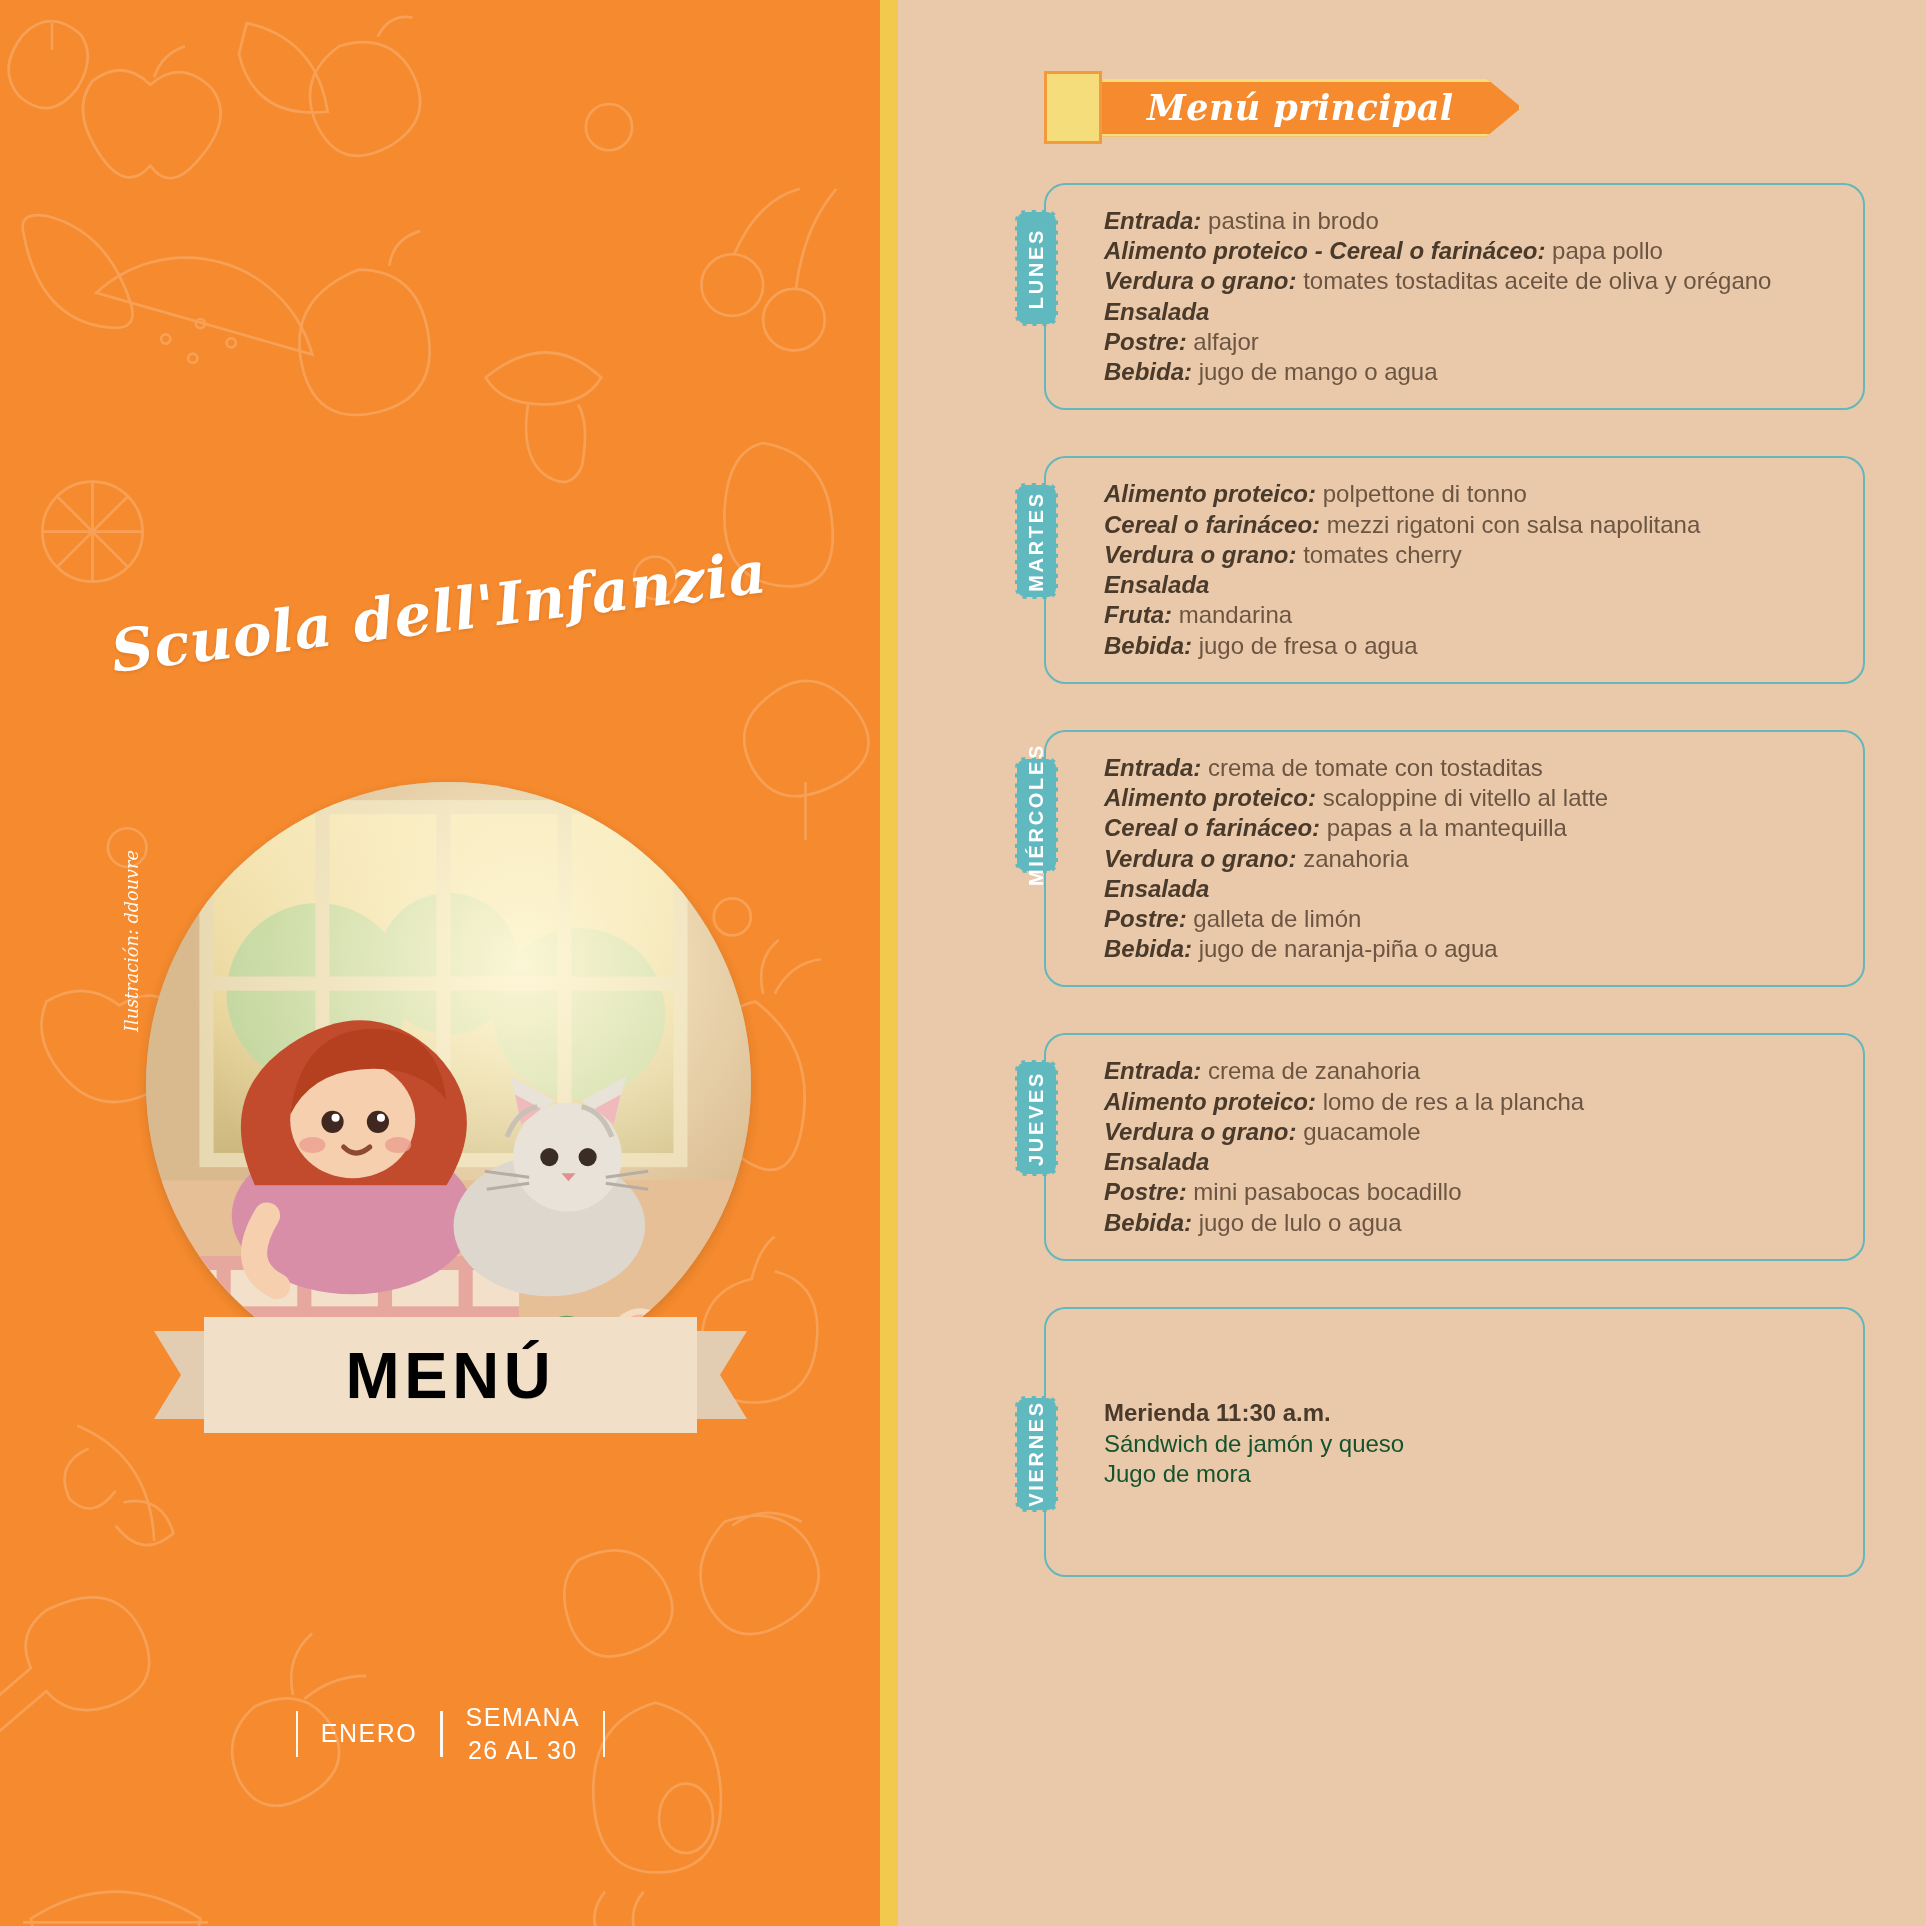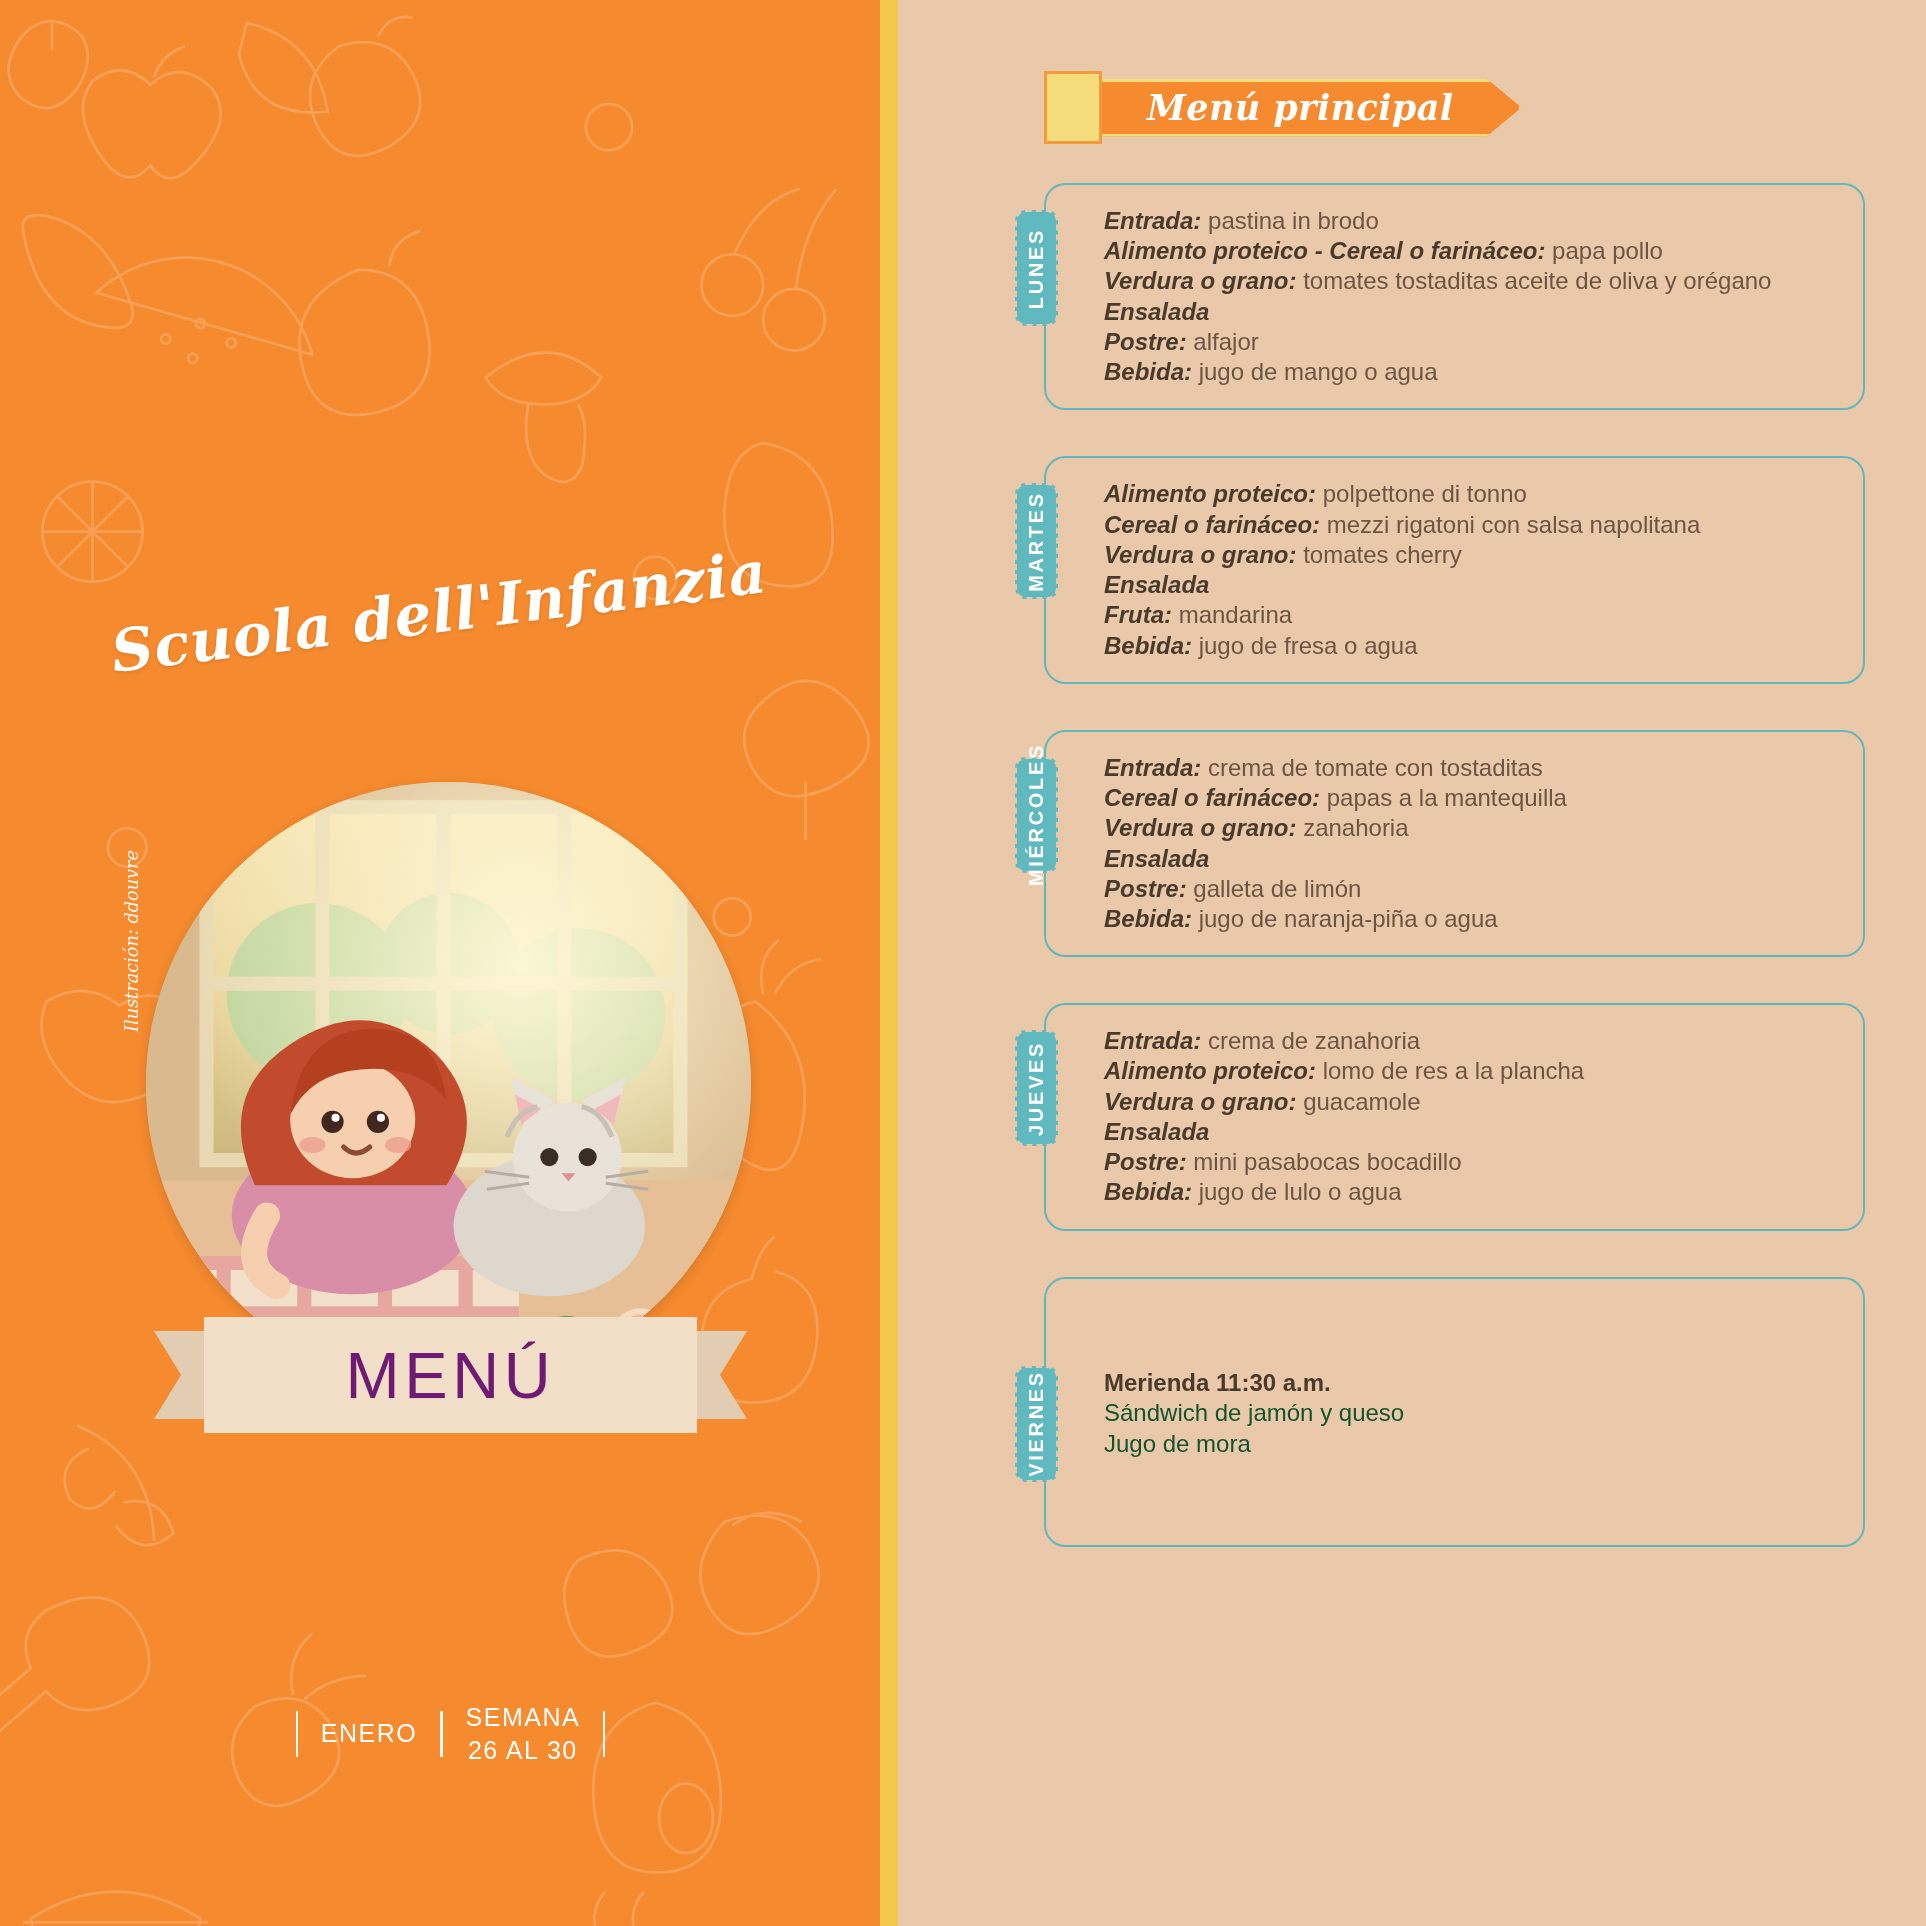--- a/index.html
+++ b/index.html
@@ -103,23 +103,23 @@
     width: 65px; height: 88px;
     background: #e2cdb3;
   }
   .ribbon .tail-l { left: 0;  clip-path: polygon(0 0, 100% 0, 100% 100%, 0 100%, 27px 50%); }
   .ribbon .tail-r { right: 0; clip-path: polygon(0 0, 100% 0, calc(100% - 27px) 50%, 100% 100%, 0 100%); }
   .ribbon .label {
     position: absolute;
     left: 50px; top: 0;
     width: 493px; height: 116px;
     display: flex; align-items: center; justify-content: center;
-    color: #701a75;
+    color: #000000;
     font-size: 65px;
-    font-weight: normal;
+    font-weight: bold;
     letter-spacing: 4.6px;
     text-shadow: 0 1.2px 0 rgba(0,0,0,0.05);
   }
 
   .footer {
     position: absolute;
     left: 181px;
     top: 1695px;
     width: 539px;
     height: 77px;
@@ -481,20 +481,21 @@
             <div class="line"><b>Bebida:</b><span> jugo de fresa o agua</span></div>
           </div>
         </div>
 
         <div class="day-block">
           <div class="day-tab">
               <span>MIÉRCOLES</span>
             </div>
           <div class="day-card tall-card">
             <div class="line"><b>Entrada:</b><span> crema de tomate con tostaditas</span></div>
+            <div class="line"><b>Alimento proteico:</b><span> scaloppine di vitello al latte</span></div>
             <div class="line"><b>Cereal o farináceo:</b><span> papas a la mantequilla</span></div>
             <div class="line"><b>Verdura o grano:</b><span> zanahoria</span></div>
             <div class="line"><b>Ensalada</b><span></span></div>
             <div class="line"><b>Postre:</b><span> galleta de limón</span></div>
             <div class="line"><b>Bebida:</b><span> jugo de naranja-piña o agua</span></div>
           </div>
         </div>
 
         <div class="day-block">
           <div class="day-tab">

